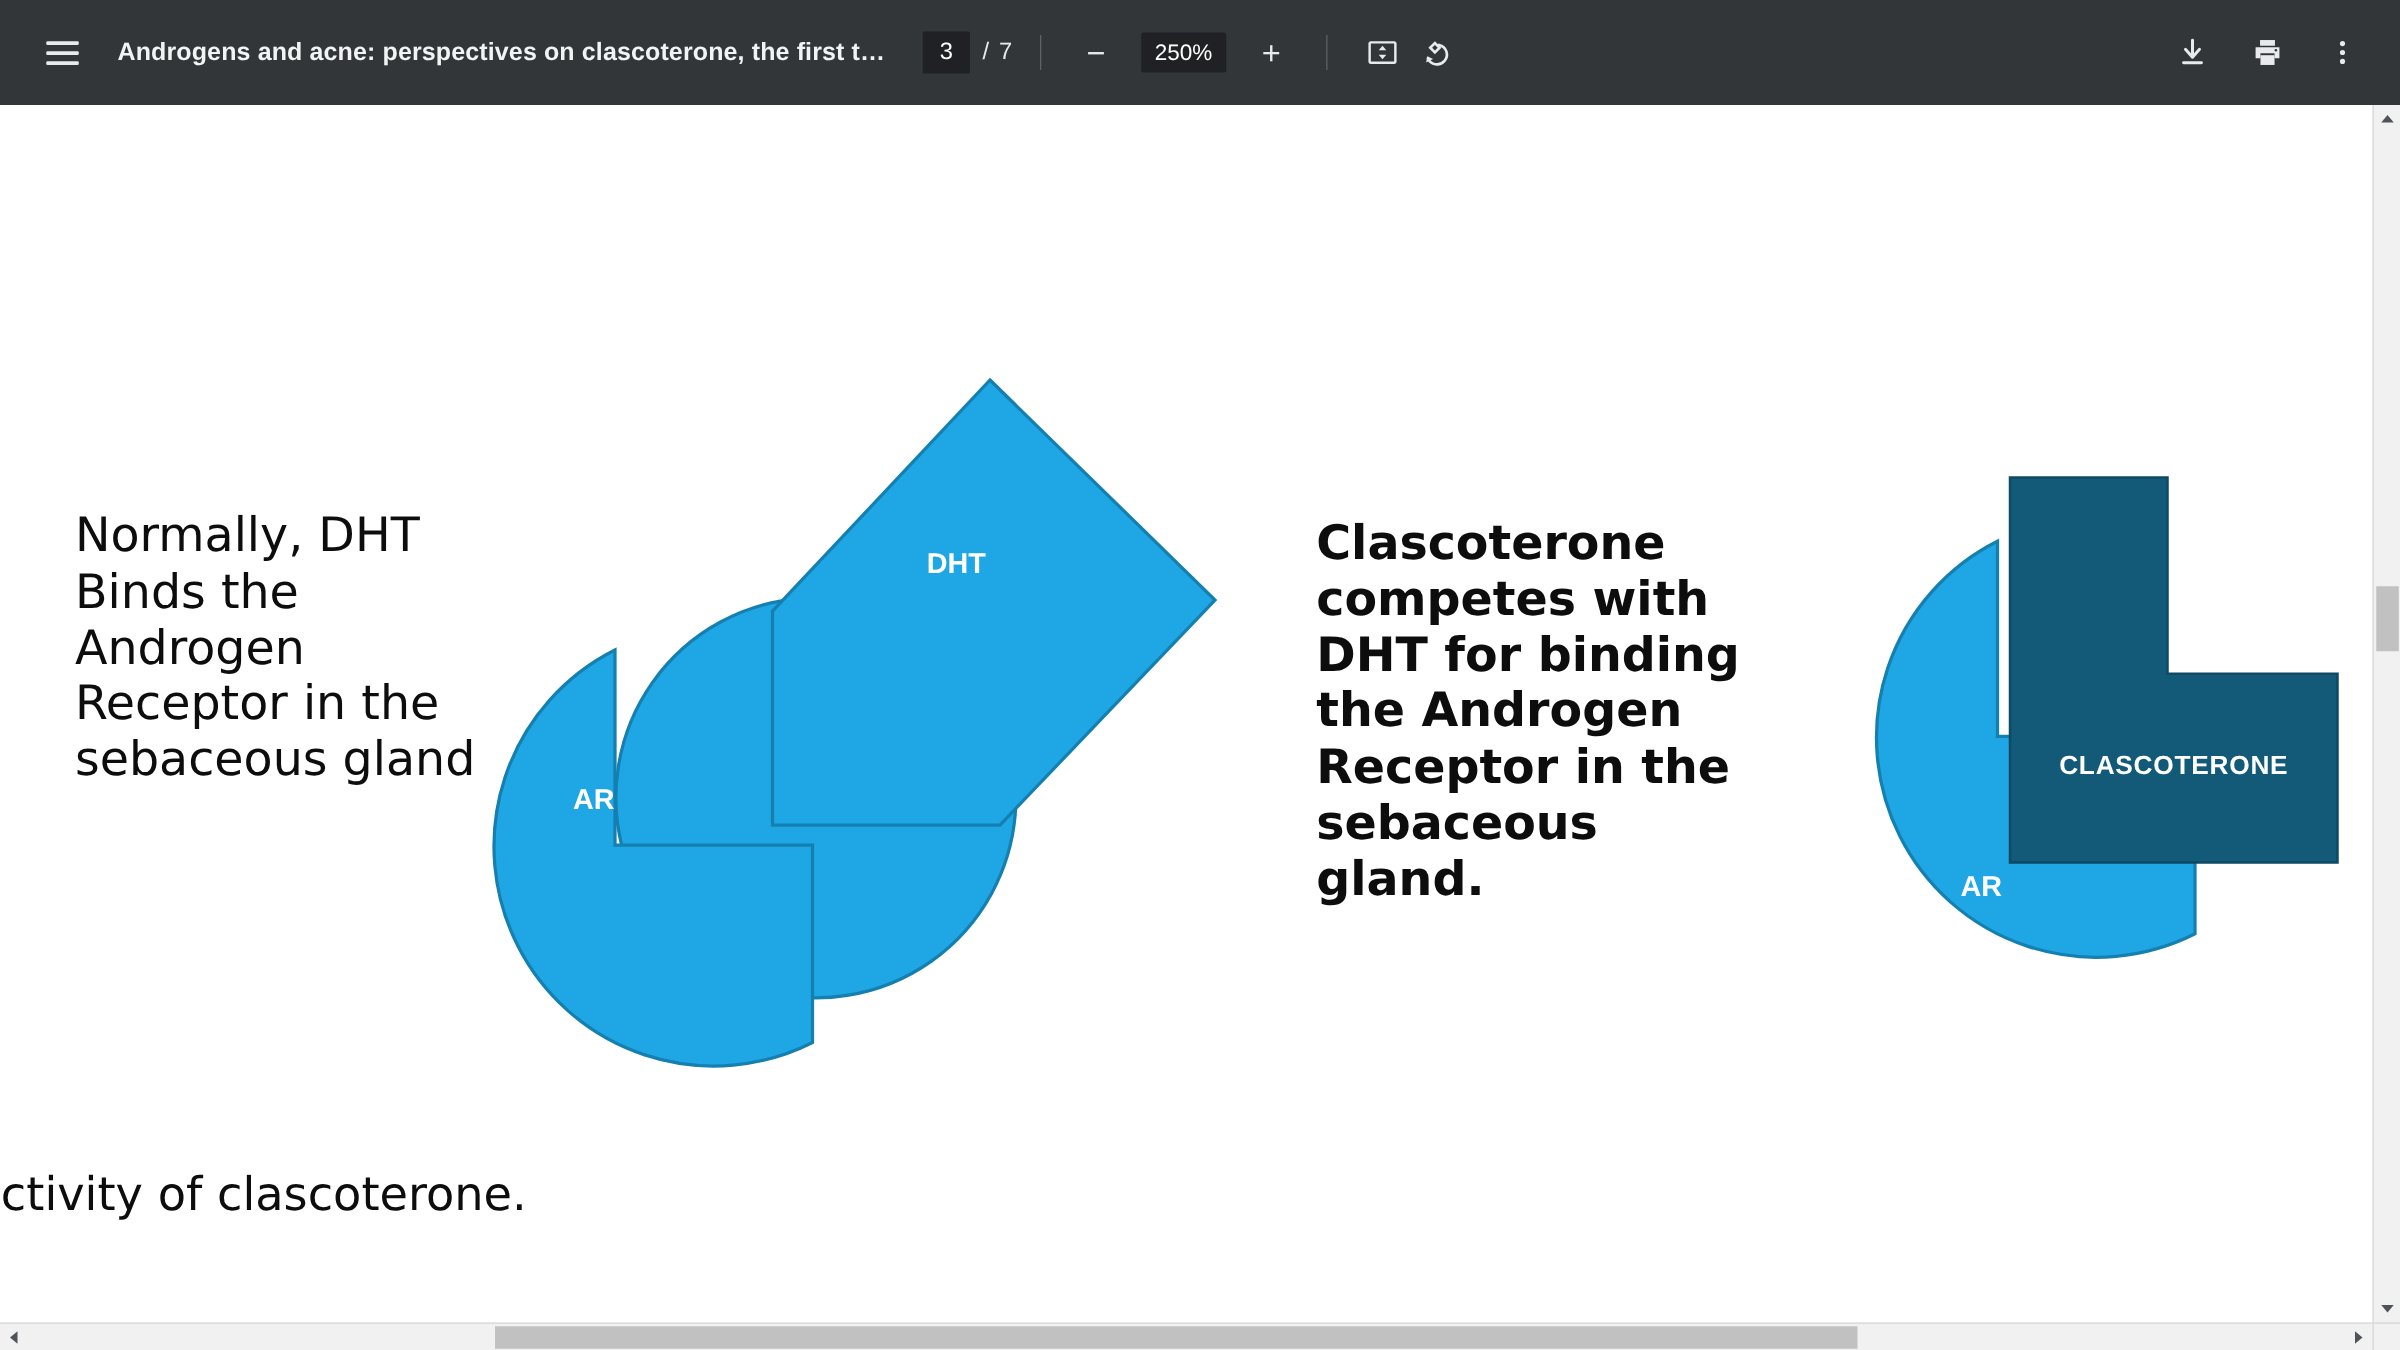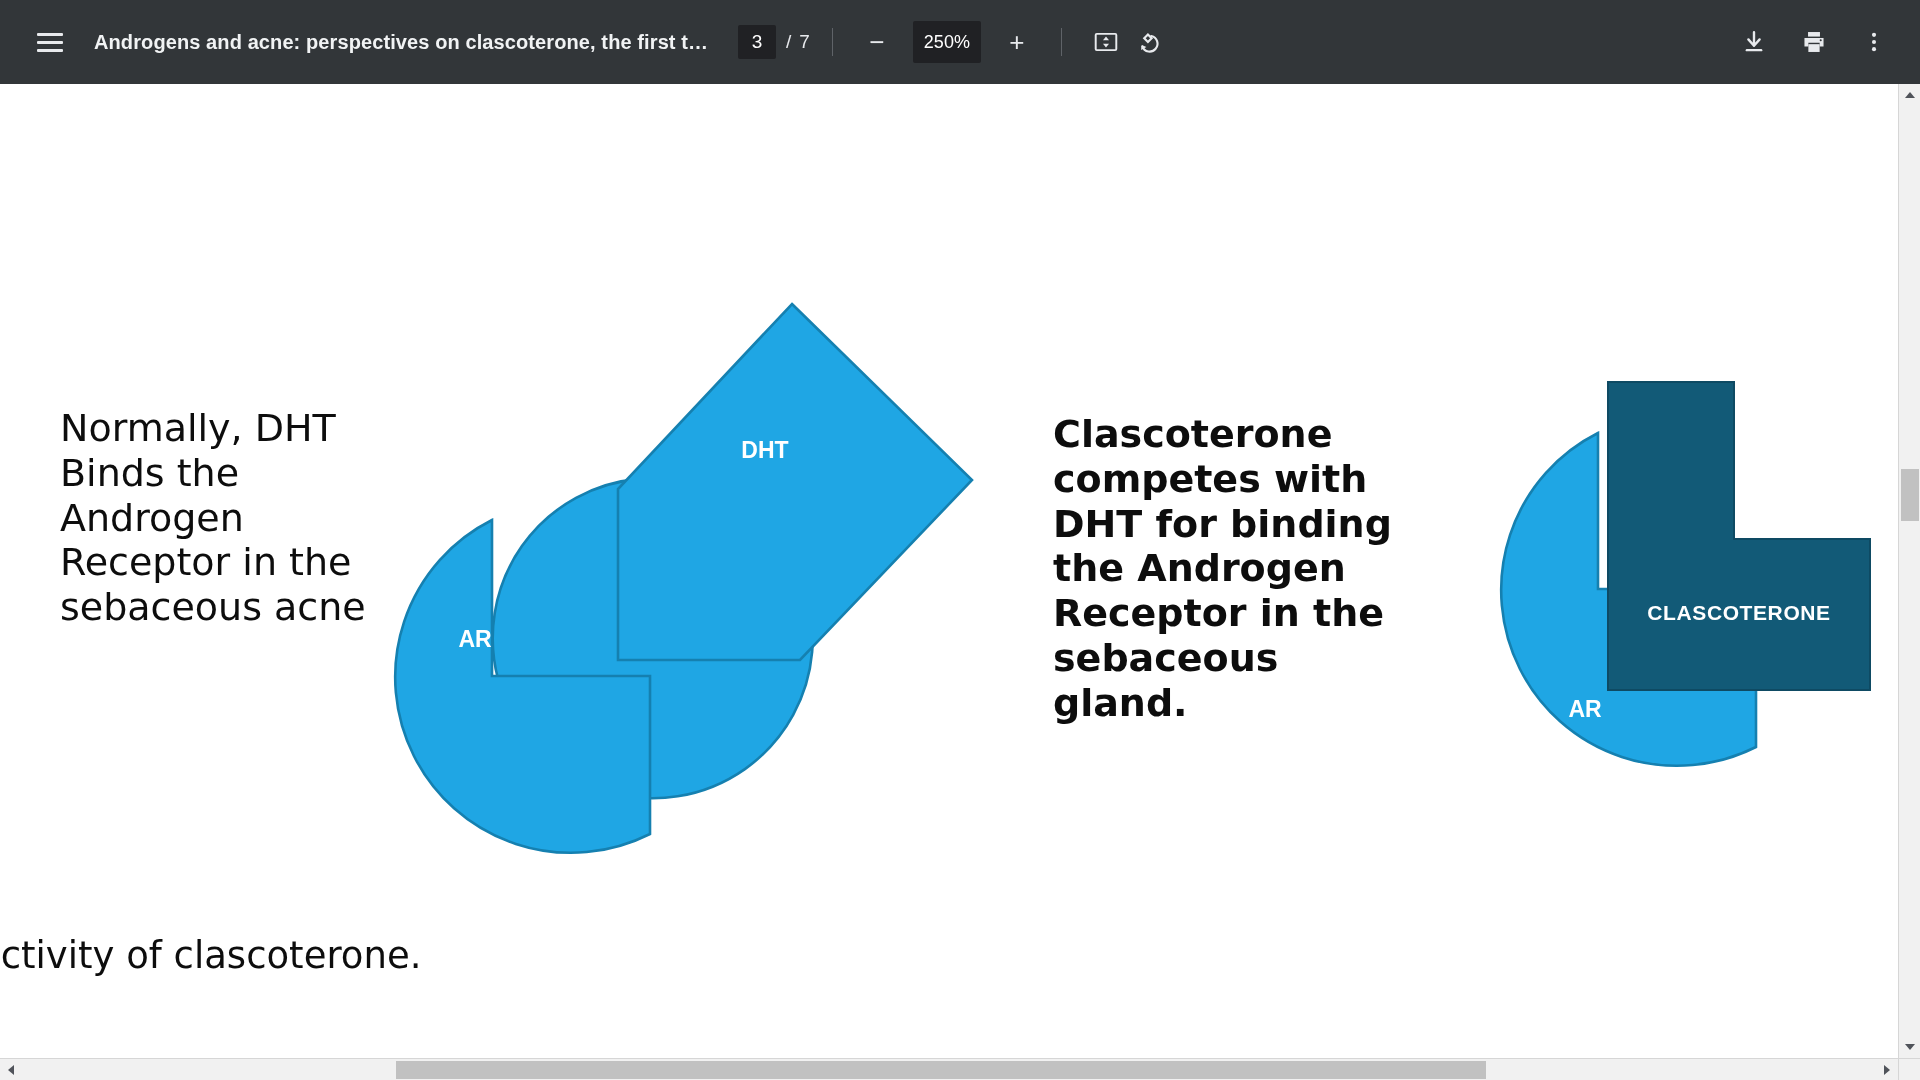--- a/index.html
+++ b/index.html
@@ -43,21 +43,21 @@
 
   .vdivider {
     width:1px; height:28px; background:#5f6368; margin:0 22px;
     flex:0 0 auto;
   }
 
   #zoom-controls { display:flex; align-items:center; gap:4px; }
   .zoom-sign { font-size:26px; line-height:1; color:#e8eaed; font-weight:300;}
   #zoom-level-box {
     background:#202124; color:#ffffff; font-size:18px;
-    height:42px; padding:0 11px; display:flex; align-items:center;
+    height:32px; padding:0 11px; display:flex; align-items:center;
     justify-content:center; border-radius:2px; margin:0 10px; cursor:text;
     min-width:66px;
   }
 
   #right-group {
     margin-left:auto; display:flex; align-items:center;
     margin-right:24px; gap:16px;
   }
 
   
@@ -194,21 +194,21 @@
         <circle cx="12" cy="12" r="1.9" fill="#e8eaed"></circle>
         <circle cx="12" cy="18.6" r="1.9" fill="#e8eaed"></circle>
       </svg>
     </div>
   </div>
 </div>
 
 <div id="viewer">
   <div id="page-canvas">
 
-    <div class="slide-text" id="text-left">Normally, DHT Binds the Androgen Receptor in the sebaceous acne</div>
+    <div class="slide-text" id="text-left">Normally, DHT Binds the Androgen Receptor in the sebaceous gland</div>
 
     <div class="slide-text" id="text-right">Clascoterone competes with DHT for binding the Androgen Receptor in the sebaceous gland.</div>
 
     <div class="slide-text" id="text-bottom">activity of clascoterone.</div>
 
     <svg class="diagram" id="diagram-left" viewBox="0 0 640 640">
 
       <path d="M 118 395
                A 160 160 0 1 1 232 509
                L 232 440

